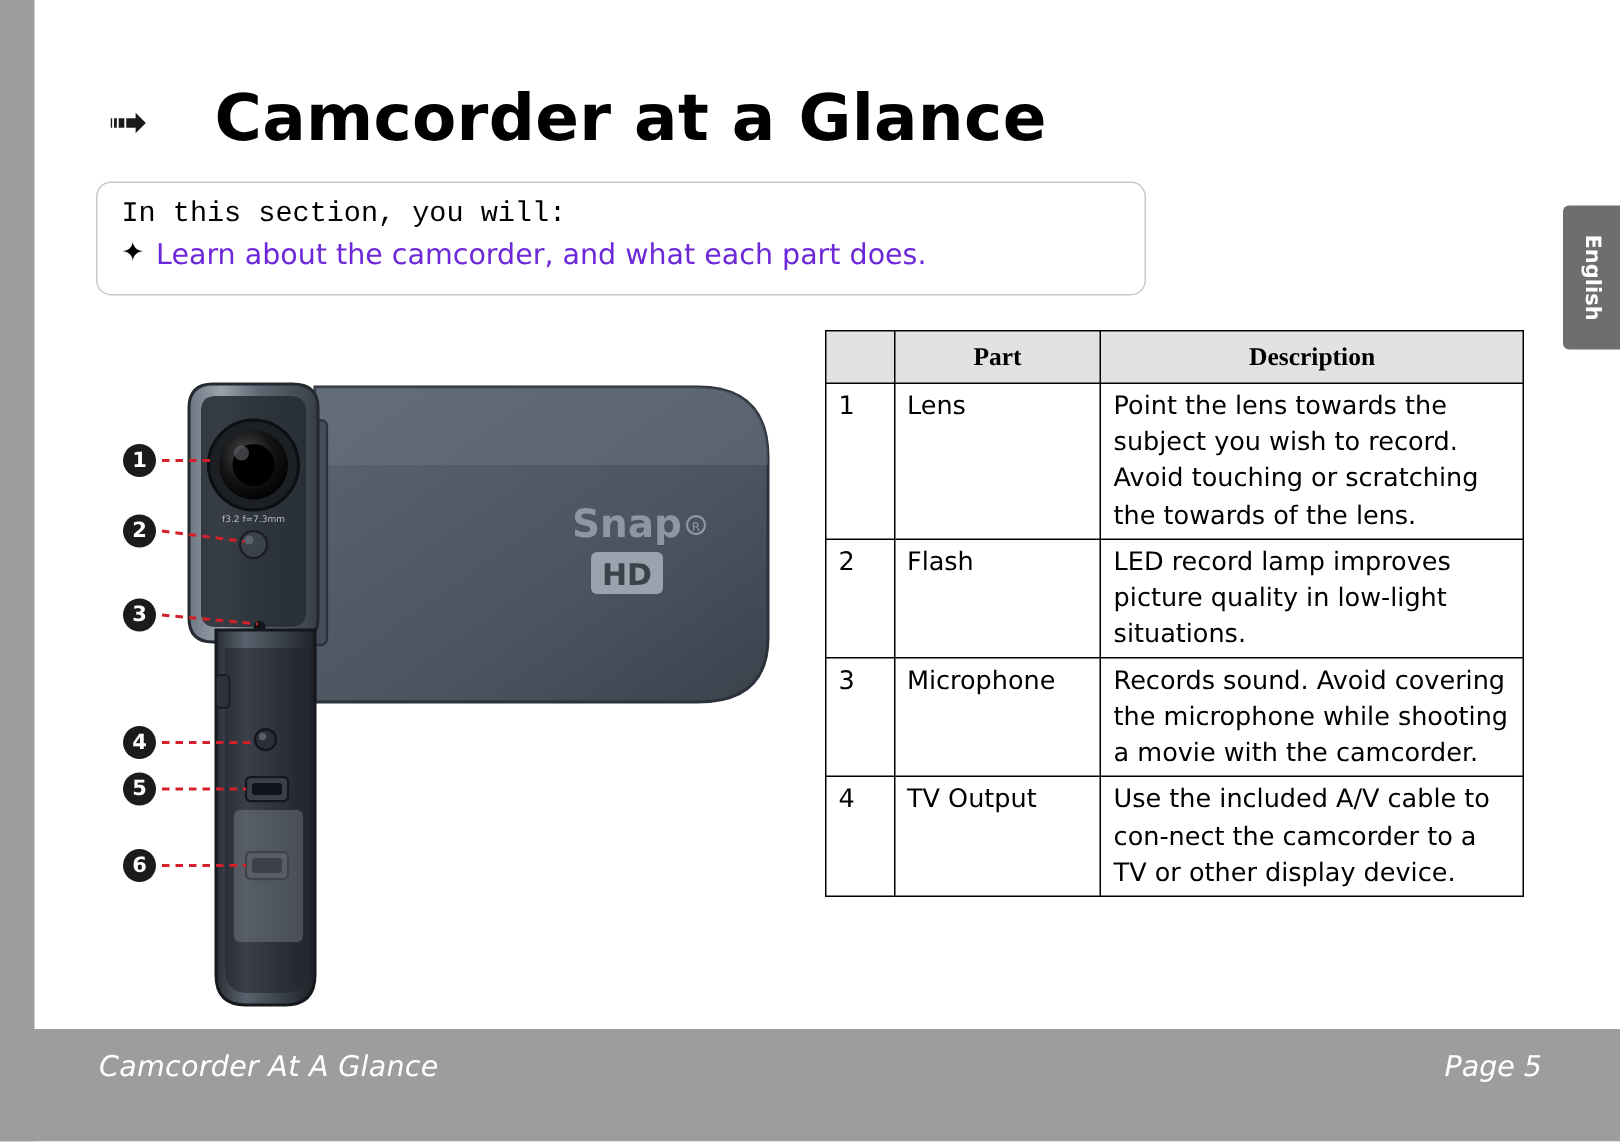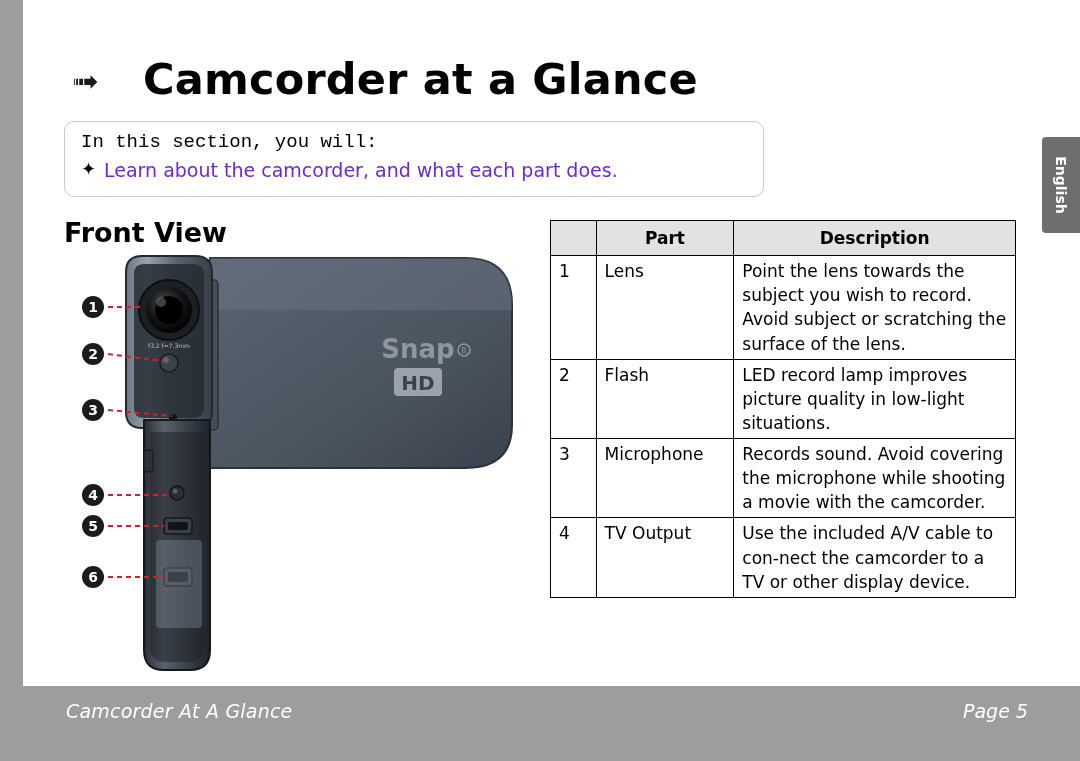--- a/index.html
+++ b/index.html
@@ -161,20 +161,21 @@
     vertical-align: top;
     padding: 3px 6px 3px 8px;
     line-height: 1.42;
   }
   .parts-table thead th {
     background: #e2e2e2;
     text-align: center;
     font-weight: bold;
     font-size: 17px;
     padding: 5px 4px 5px 4px;
+    font-family: Liberation Serif, serif;
   }
   .col-num { width: 35px; text-align: left; }
   .col-part { width: 128px; }
   .col-desc { width: 303px; }
   
   .illus {
     position: absolute;
     left: 60px;
     top: 250px;
     width: 470px;
@@ -206,21 +207,20 @@
   </div>
 
   <div class="title-arrow">➟</div>
   <div class="page-title">Camcorder at a Glance</div>
 
   <div class="intro-box"></div>
   <div class="intro-line1">In this section, you will:</div>
   <div class="intro-bullet">✦</div>
   <div class="intro-line2">Learn about the camcorder, and what each part does.</div>
 
-  <div class="section-heading">Front View</div>
 
   <div class="illus">
     <svg width="470" height="430" viewBox="0 0 470 430">
       <defs>
         <linearGradient id="bodyGrad" x1="0" y1="0" x2="1" y2="0">
           <stop offset="0%" stop-color="#3c4450"></stop>
           <stop offset="35%" stop-color="#6a7380"></stop>
           <stop offset="70%" stop-color="#4a515c"></stop>
           <stop offset="100%" stop-color="#2c323b"></stop>
         </linearGradient>
@@ -312,21 +312,21 @@
       <tr>
         <th class="col-num"></th>
         <th class="col-part">Part</th>
         <th class="col-desc">Description</th>
       </tr>
     </thead>
     <tbody>
       <tr>
         <td class="col-num">1</td>
         <td class="col-part">Lens</td>
-        <td class="col-desc">Point the lens towards the subject you wish to record. Avoid subject or scratching the surface of the lens.</td>
+        <td class="col-desc">Point the lens towards the subject you wish to record. Avoid touching or scratching the towards of the lens.</td>
       </tr>
       <tr>
         <td class="col-num">2</td>
         <td class="col-part">Flash</td>
         <td class="col-desc">LED record lamp improves picture quality in low-light situations.</td>
       </tr>
       <tr>
         <td class="col-num">3</td>
         <td class="col-part">Microphone</td>
         <td class="col-desc">Records sound. Avoid covering the microphone while shooting a movie with the camcorder.</td>

